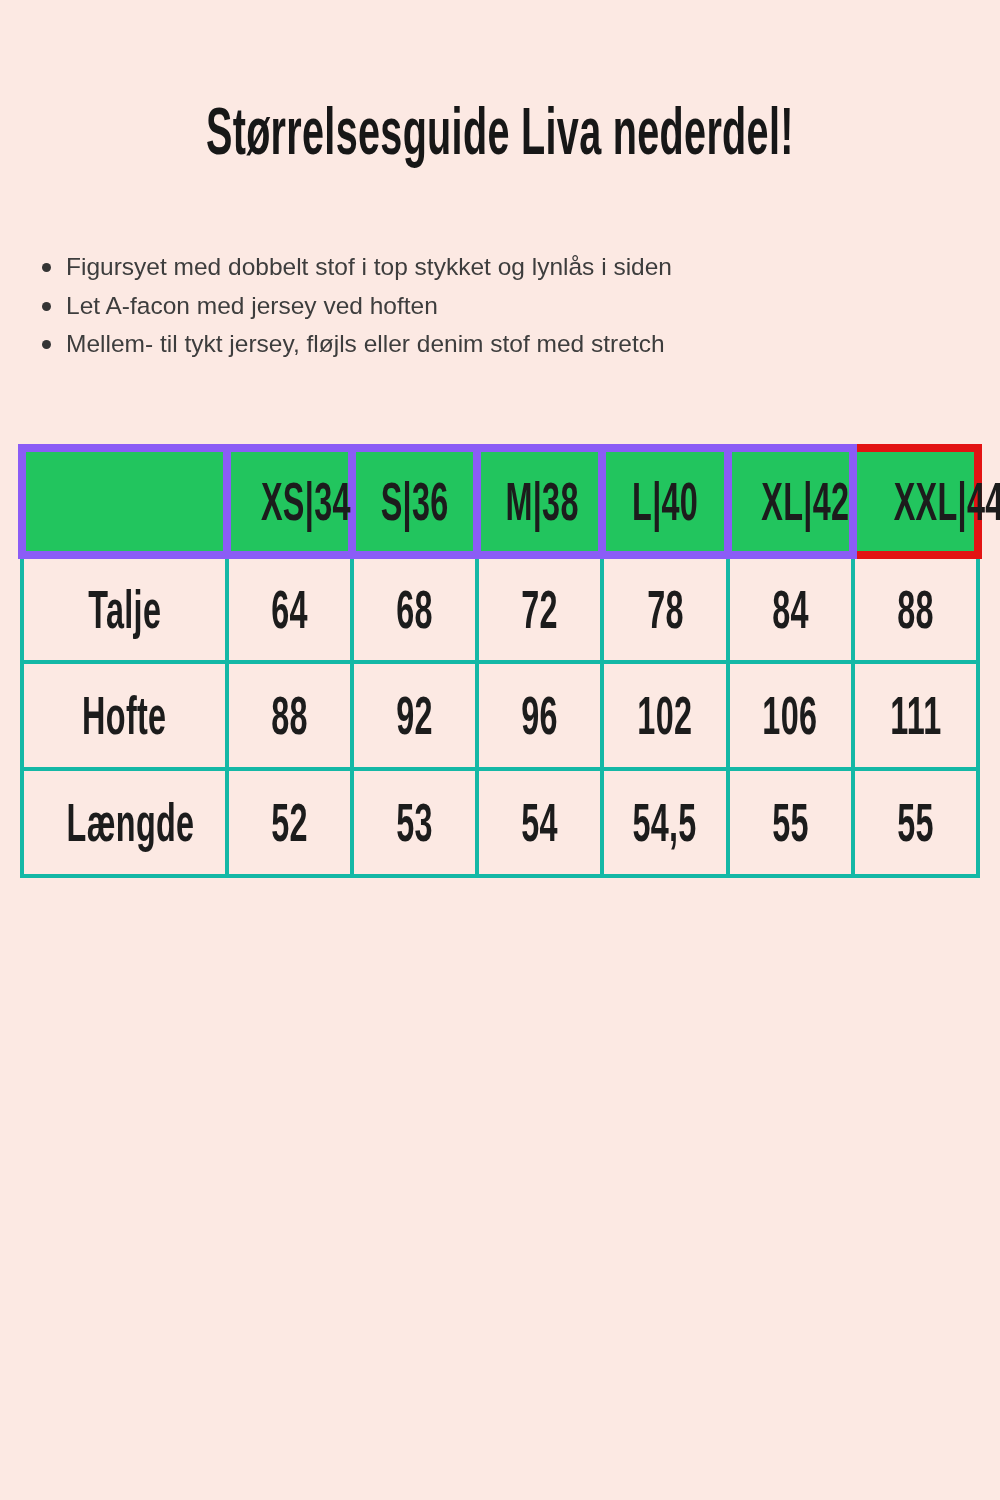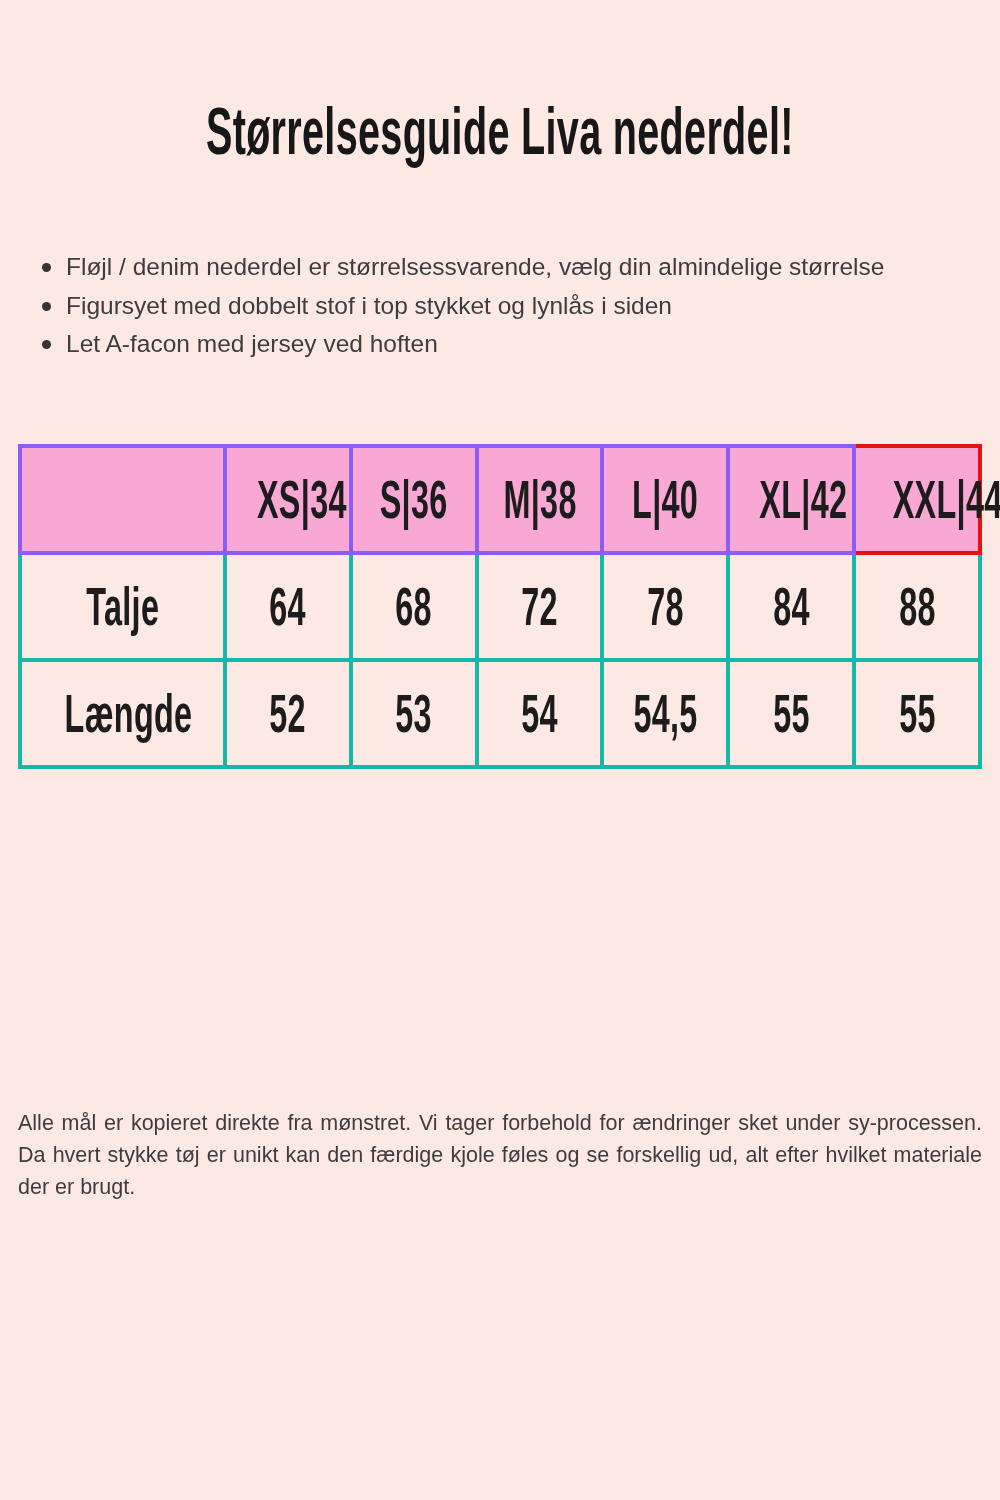--- a/index.html
+++ b/index.html
@@ -65,22 +65,22 @@
   table.size-table th,
   table.size-table td {
     height: 107px;
     text-align: center;
     vertical-align: middle;
     font-size: 54px;
     color: #1c1c1c;
     padding: 0;
   }
   table.size-table thead th {
-    background: #f9a8d4;
-    border: 4px solid #8b5cf6;
+    background: #22c55e;
+    border: 8px solid #8b5cf6;
     text-decoration: underline;
   }
   table.size-table thead th.last-col {
     border-color: #e31313;
   }
   table.size-table tbody td {
     background: transparent;
     border: 4px solid #14b8a6;
   }
 
@@ -96,23 +96,23 @@
 </head>
 <body>
 
 <div class="page">
 
   <h1 class="title">
     <span class="cond">Størrelsesguide Liva nederdel!</span>
   </h1>
 
   <ul class="bullets">
-    <li>Fløjl / denim nederdel er størrelsessvarende, vælg din almindelige størrelse</li>
     <li>Figursyet med dobbelt stof i top stykket og lynlås i siden</li>
     <li>Let A-facon med jersey ved hoften</li>
+    <li>Mellem- til tykt jersey, fløjls eller denim stof med stretch</li>
   </ul>
 
   <table class="size-table">
     <colgroup>
       <col class="label-col">
       <col>
         <col>
         <col>
         <col>
         <col>
@@ -133,26 +133,34 @@
       <tr>
         <td><span class="cond">Talje</span></td>
         <td><span class="cond">64</span></td>
         <td><span class="cond">68</span></td>
         <td><span class="cond">72</span></td>
         <td><span class="cond">78</span></td>
         <td><span class="cond">84</span></td>
         <td><span class="cond">88</span></td>
       </tr>
       <tr>
+        <td><span class="cond">Hofte</span></td>
+        <td><span class="cond">88</span></td>
+        <td><span class="cond">92</span></td>
+        <td><span class="cond">96</span></td>
+        <td><span class="cond">102</span></td>
+        <td><span class="cond">106</span></td>
+        <td><span class="cond">111</span></td>
+      </tr>
+      <tr>
         <td><span class="cond">Længde</span></td>
         <td><span class="cond">52</span></td>
         <td><span class="cond">53</span></td>
         <td><span class="cond">54</span></td>
         <td><span class="cond">54,5</span></td>
         <td><span class="cond">55</span></td>
         <td><span class="cond">55</span></td>
       </tr>
     </tbody>
   </table>
 
-  <p class="footnote">Alle mål er kopieret direkte fra mønstret. Vi tager forbehold for ændringer sket under sy-processen. Da hvert stykke tøj er unikt kan den færdige kjole føles og se forskellig ud, alt efter hvilket materiale der er brugt.</p>
 
 </div>
 
 </body></html>

